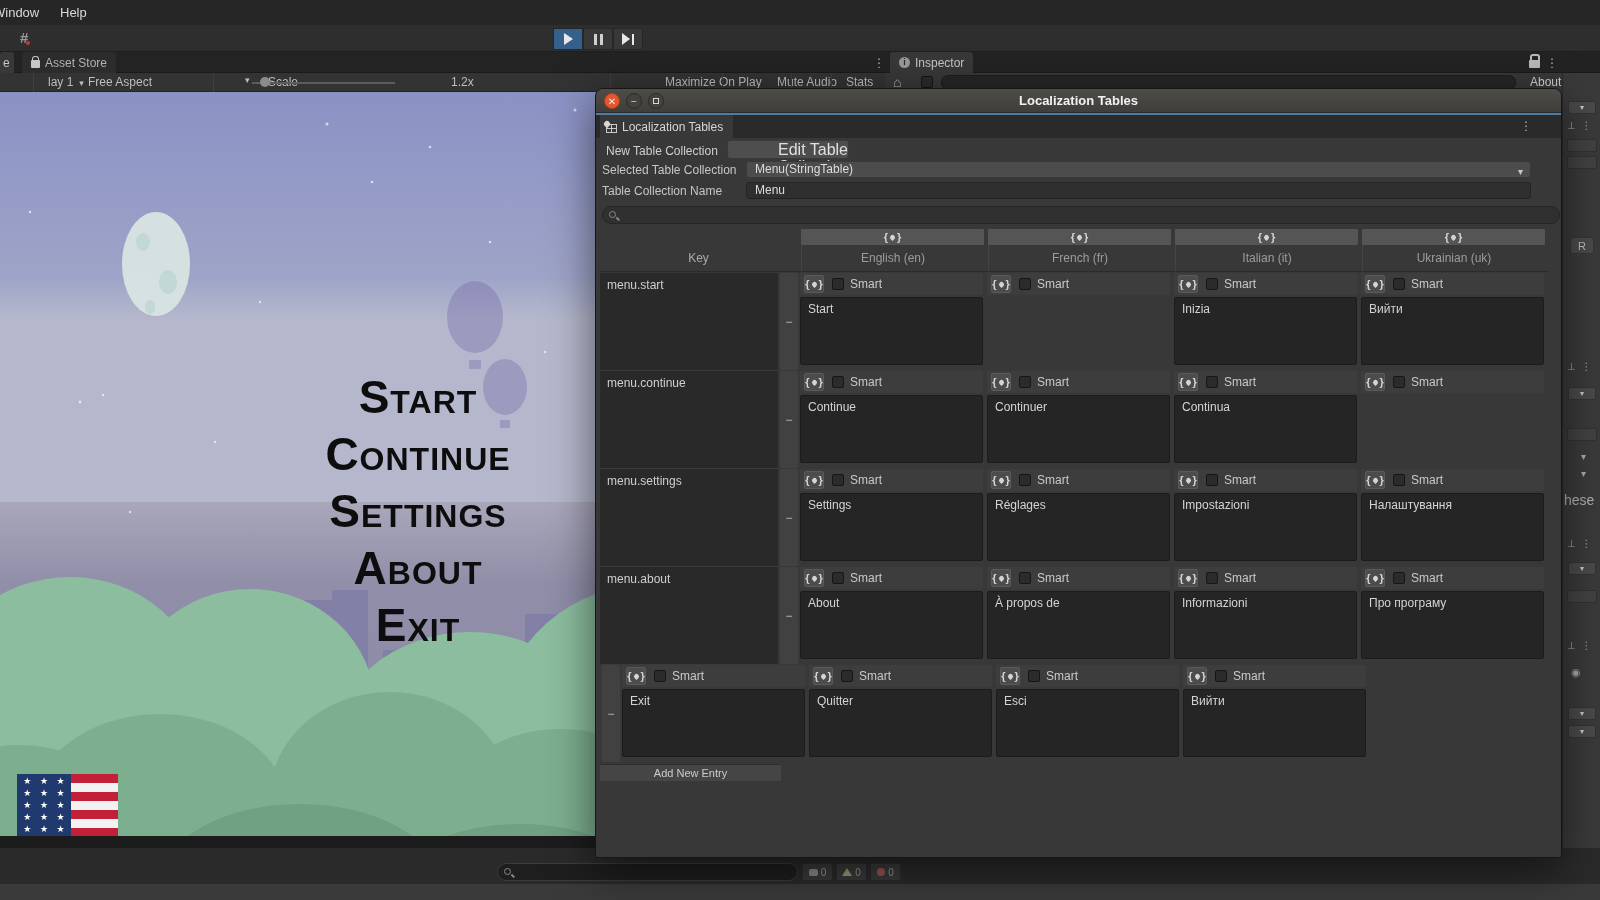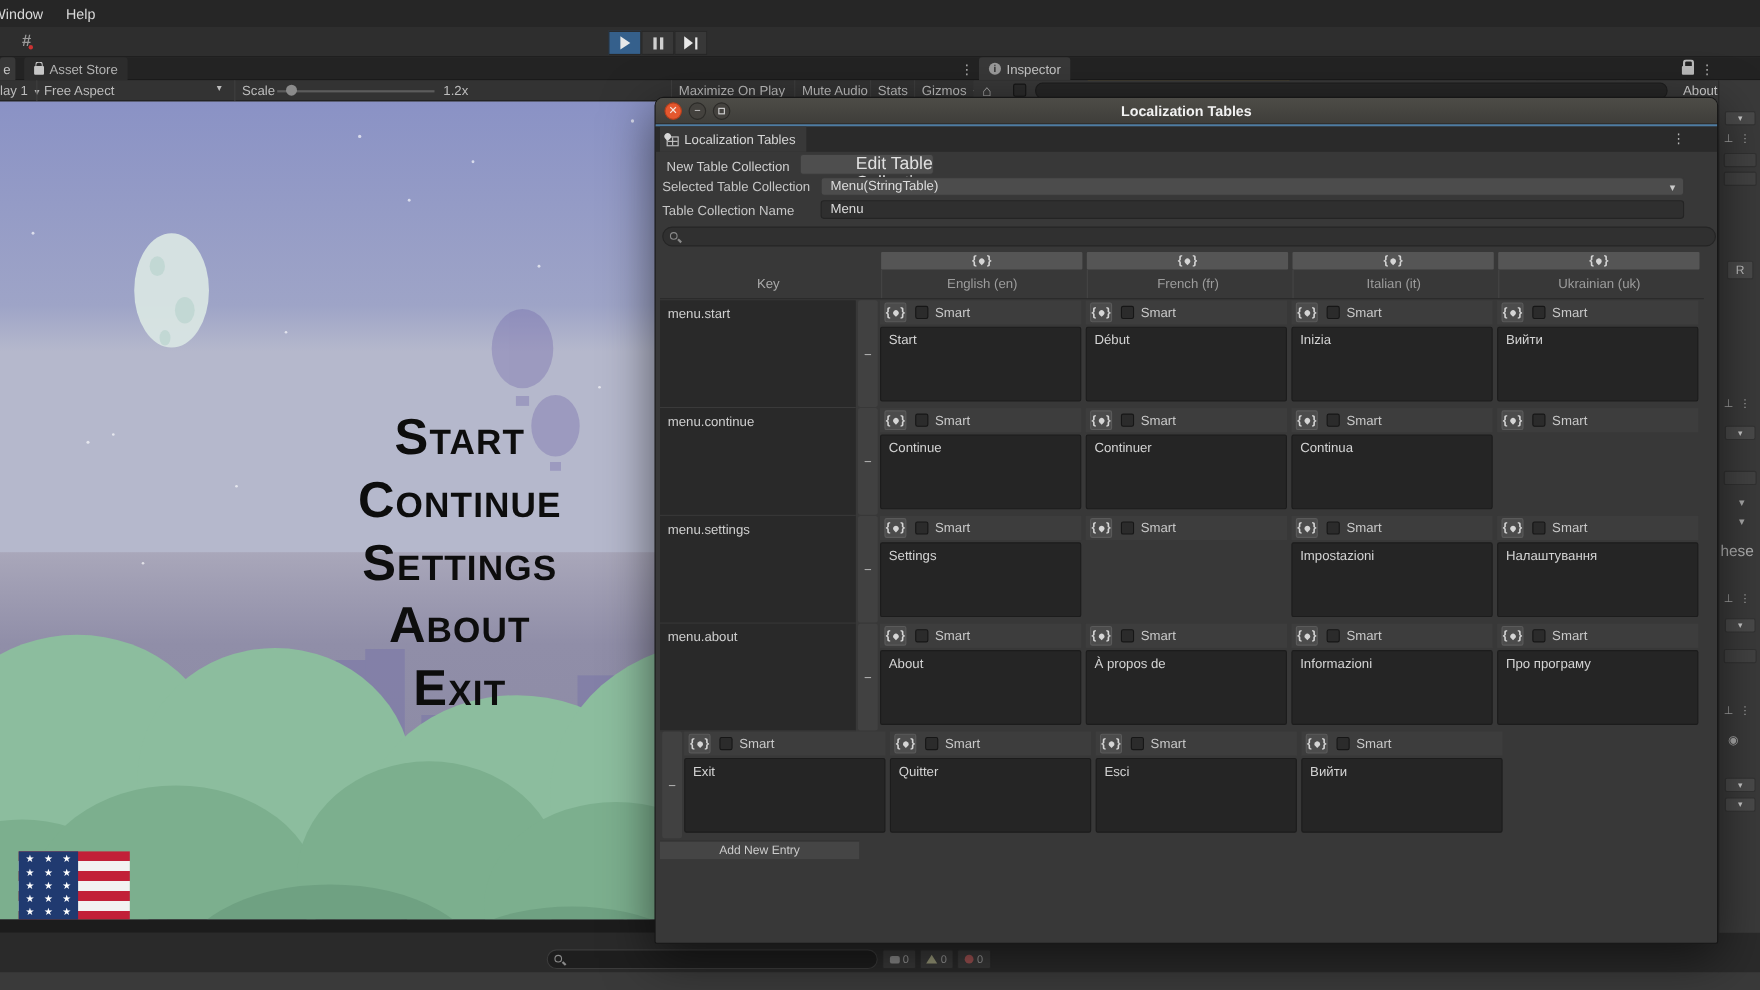--- a/index.html
+++ b/index.html
@@ -42,21 +42,21 @@
   #tab-inspector { left:890px; }
   .info-i { width:11px; height:11px; border-radius:50%; background:#9a9a9a; color:#2b2b2b; font-size:9px; font-weight:bold; text-align:center; line-height:11px; font-style:normal; }
   .kebab { color:#b9b9b9; font-size:12px; letter-spacing:0; }
   #kebab-game { left:873px; top:56px; }
   #lock { left:1529px; top:60px; width:11px; height:8px; background:#b9b9b9; border-radius:1px; }
   #lock:before { content:''; position:absolute; left:1px; top:-6px; width:6px; height:6px; border:2px solid #b9b9b9; border-bottom:none; border-radius:3px 3px 0 0; }
   #kebab-inspector { left:1546px; top:56px; }
 
   
   #gametoolbar { left:0; top:73px; width:885px; height:19px; background:#333333; border-bottom:1px solid #222; color:#bdbdbd; font-size:12px; }
-  #gametoolbar .gitem { position:absolute; top:2px; }
+  #gametoolbar .gitem { position:absolute; top:2px;margin-left:48px; }
   .ddarrow:after { content:'▾'; font-size:9px; color:#bdbdbd; margin-left:6px; }
   .vsep { position:absolute; top:0; width:1px; height:19px; background:#3f3f3f; }
   #scale-track { left:252px; top:9px; width:143px; height:2px; background:#5c5c5c; }
   #scale-knob { left:260px; top:4px; width:10px; height:10px; border-radius:50%; background:#8b8b8b; }
 
   
   #insp-row { left:885px; top:73px; width:715px; height:19px; background:#383838; color:#cfcfcf; font-size:12px; }
   #insp-icon { left:8px; top:1px; font-size:14px; color:#b5b5b5; }
   .cbox { width:12px; height:12px; background:#2b2b2b; border:1px solid #161616; border-radius:2px; }
   #insp-cb { left:36px; top:3px; }
@@ -449,21 +449,20 @@
         <div class="lcell">
           <div class="cellhead">
             <span class="meta-btn">
               <span class="meta-icon">
                 <i class="pin"></i>
               </span>
             </span>
             <span class="cb cbox"></span>
             <span class="smart">Smart</span>
           </div>
-          <div class="tarea"><span>Début</span></div>
         </div>
         <div class="lcell">
           <div class="cellhead">
             <span class="meta-btn">
               <span class="meta-icon">
                 <i class="pin"></i>
               </span>
             </span>
             <span class="cb cbox"></span>
             <span class="smart">Smart</span>
@@ -556,20 +555,21 @@
         <div class="lcell">
           <div class="cellhead">
             <span class="meta-btn">
               <span class="meta-icon">
                 <i class="pin"></i>
               </span>
             </span>
             <span class="cb cbox"></span>
             <span class="smart">Smart</span>
           </div>
+          <div class="tarea"><span>Réglages</span></div>
         </div>
         <div class="lcell">
           <div class="cellhead">
             <span class="meta-btn">
               <span class="meta-icon">
                 <i class="pin"></i>
               </span>
             </span>
             <span class="cb cbox"></span>
             <span class="smart">Smart</span>

